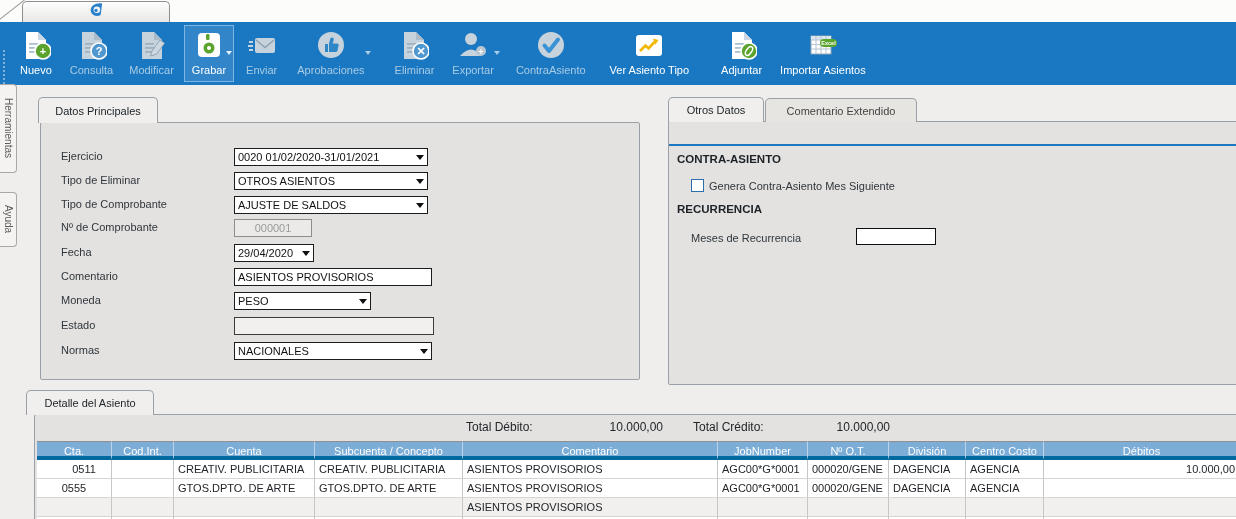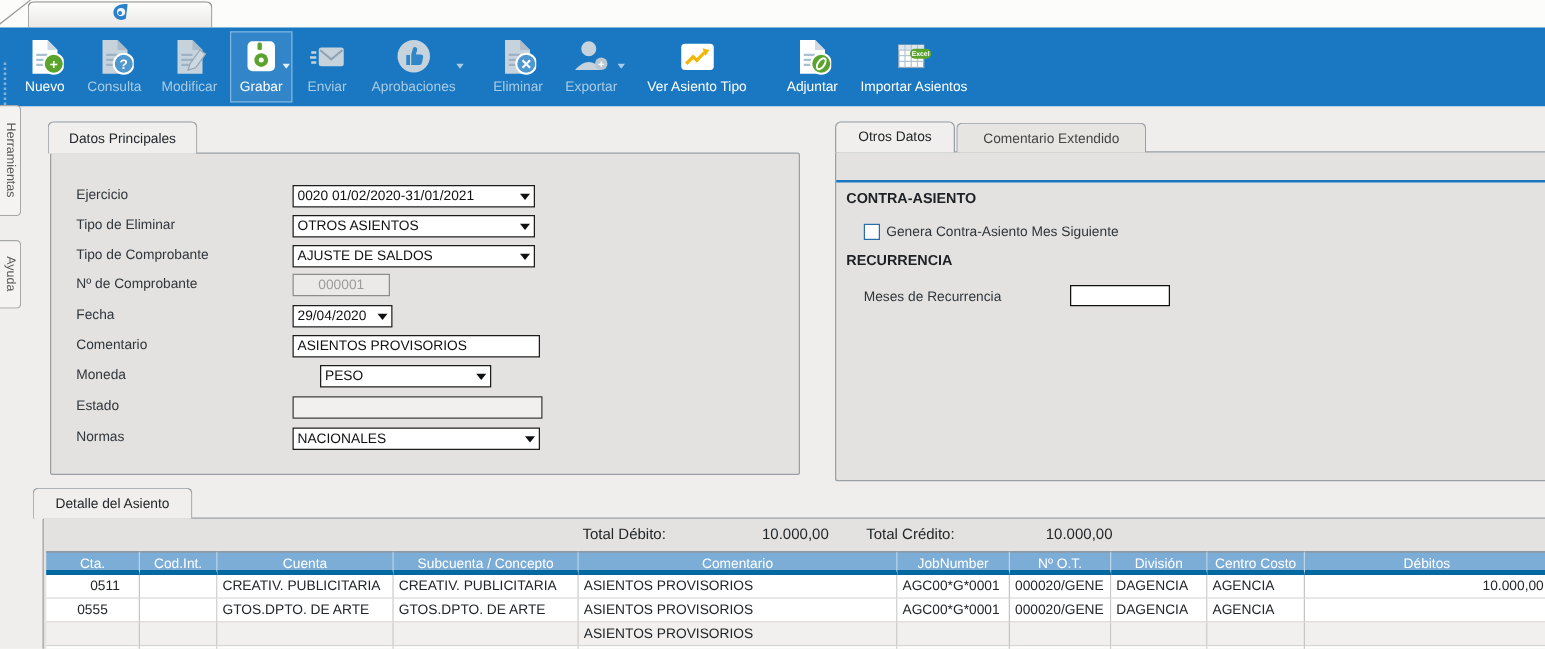--- a/index.html
+++ b/index.html
@@ -217,20 +217,29 @@
           <svg width="30" height="30" viewBox="0 0 30 30">
             <circle cx="13" cy="9" r="6" fill="#c6d2dc"></circle>
             <path d="M2 26 q11 -13 22 0 z" fill="#c6d2dc"></path>
             <circle cx="23" cy="21" r="5" fill="#b7c6d1"></circle>
             <text x="23" y="24.5" font-size="9" font-weight="bold" fill="#fff" text-anchor="middle" font-family="Liberation Sans,sans-serif">+</text>
           </svg>
         </span>
         <span class="tlabel">Exportar</span>
         <span class="tb-arrow"></span>
       </div>
+      <div class="tb-btn disabled" style="margin-left: 6px;">
+        <span class="ticon">
+          <svg width="30" height="30" viewBox="0 0 30 30">
+            <circle cx="15" cy="15" r="13" fill="#c6d2dc"></circle>
+            <path d="M8.5 15.5 l4.5 5.5 L22 9.5" stroke="#3b93d6" stroke-width="4" fill="none" stroke-linecap="round" stroke-linejoin="round"></path>
+          </svg>
+        </span>
+        <span class="tlabel">ContraAsiento</span>
+      </div>
       <div class="tb-btn" style="margin-left: 8px;">
         <span class="ticon">
           <svg width="30" height="30" viewBox="0 0 30 30">
             <rect x="2" y="5" width="26" height="21" rx="3" fill="#fff"></rect>
             <path d="M6 21 l5.5-5.5 3 2.8 L20.5 12" stroke="#f2b705" stroke-width="2.6" fill="none"></path>
             <path d="M19 8.5 l5.5 1.5 -3.2 4.8 z" fill="#f2b705"></path>
           </svg>
         </span>
         <span class="tlabel">Ver Asiento Tipo</span>
       </div>
@@ -293,21 +302,21 @@
       </div>
       <div class="f-label" style="left: 20px; top: 123px;">Fecha</div>
       <div class="field combo" style="left: 193px; top: 121px; width: 80px;">
         <span>29/04/2020</span>
       </div>
       <div class="f-label" style="left: 20px; top: 147px;">Comentario</div>
       <div class="field" style="left: 193px; top: 145px; width: 198px;">
         <span>ASIENTOS PROVISORIOS</span>
       </div>
       <div class="f-label" style="left: 20px; top: 171px;">Moneda</div>
-      <div class="field combo" style="left: 193px; top: 169px; width: 137px; margin-left: 22px;">
+      <div class="field combo" style="left: 193px; top: 169px; width: 137px;">
         <span>PESO</span>
       </div>
       <div class="f-label" style="left: 20px; top: 196px;">Estado</div>
       <div class="field estado" style="left: 193px; top: 194px; width: 200px;">
         <span></span>
       </div>
       <div class="f-label" style="left: 20px; top: 221px;">Normas</div>
       <div class="field combo" style="left: 193px; top: 219px; width: 198px;">
         <span>NACIONALES</span>
       </div>

